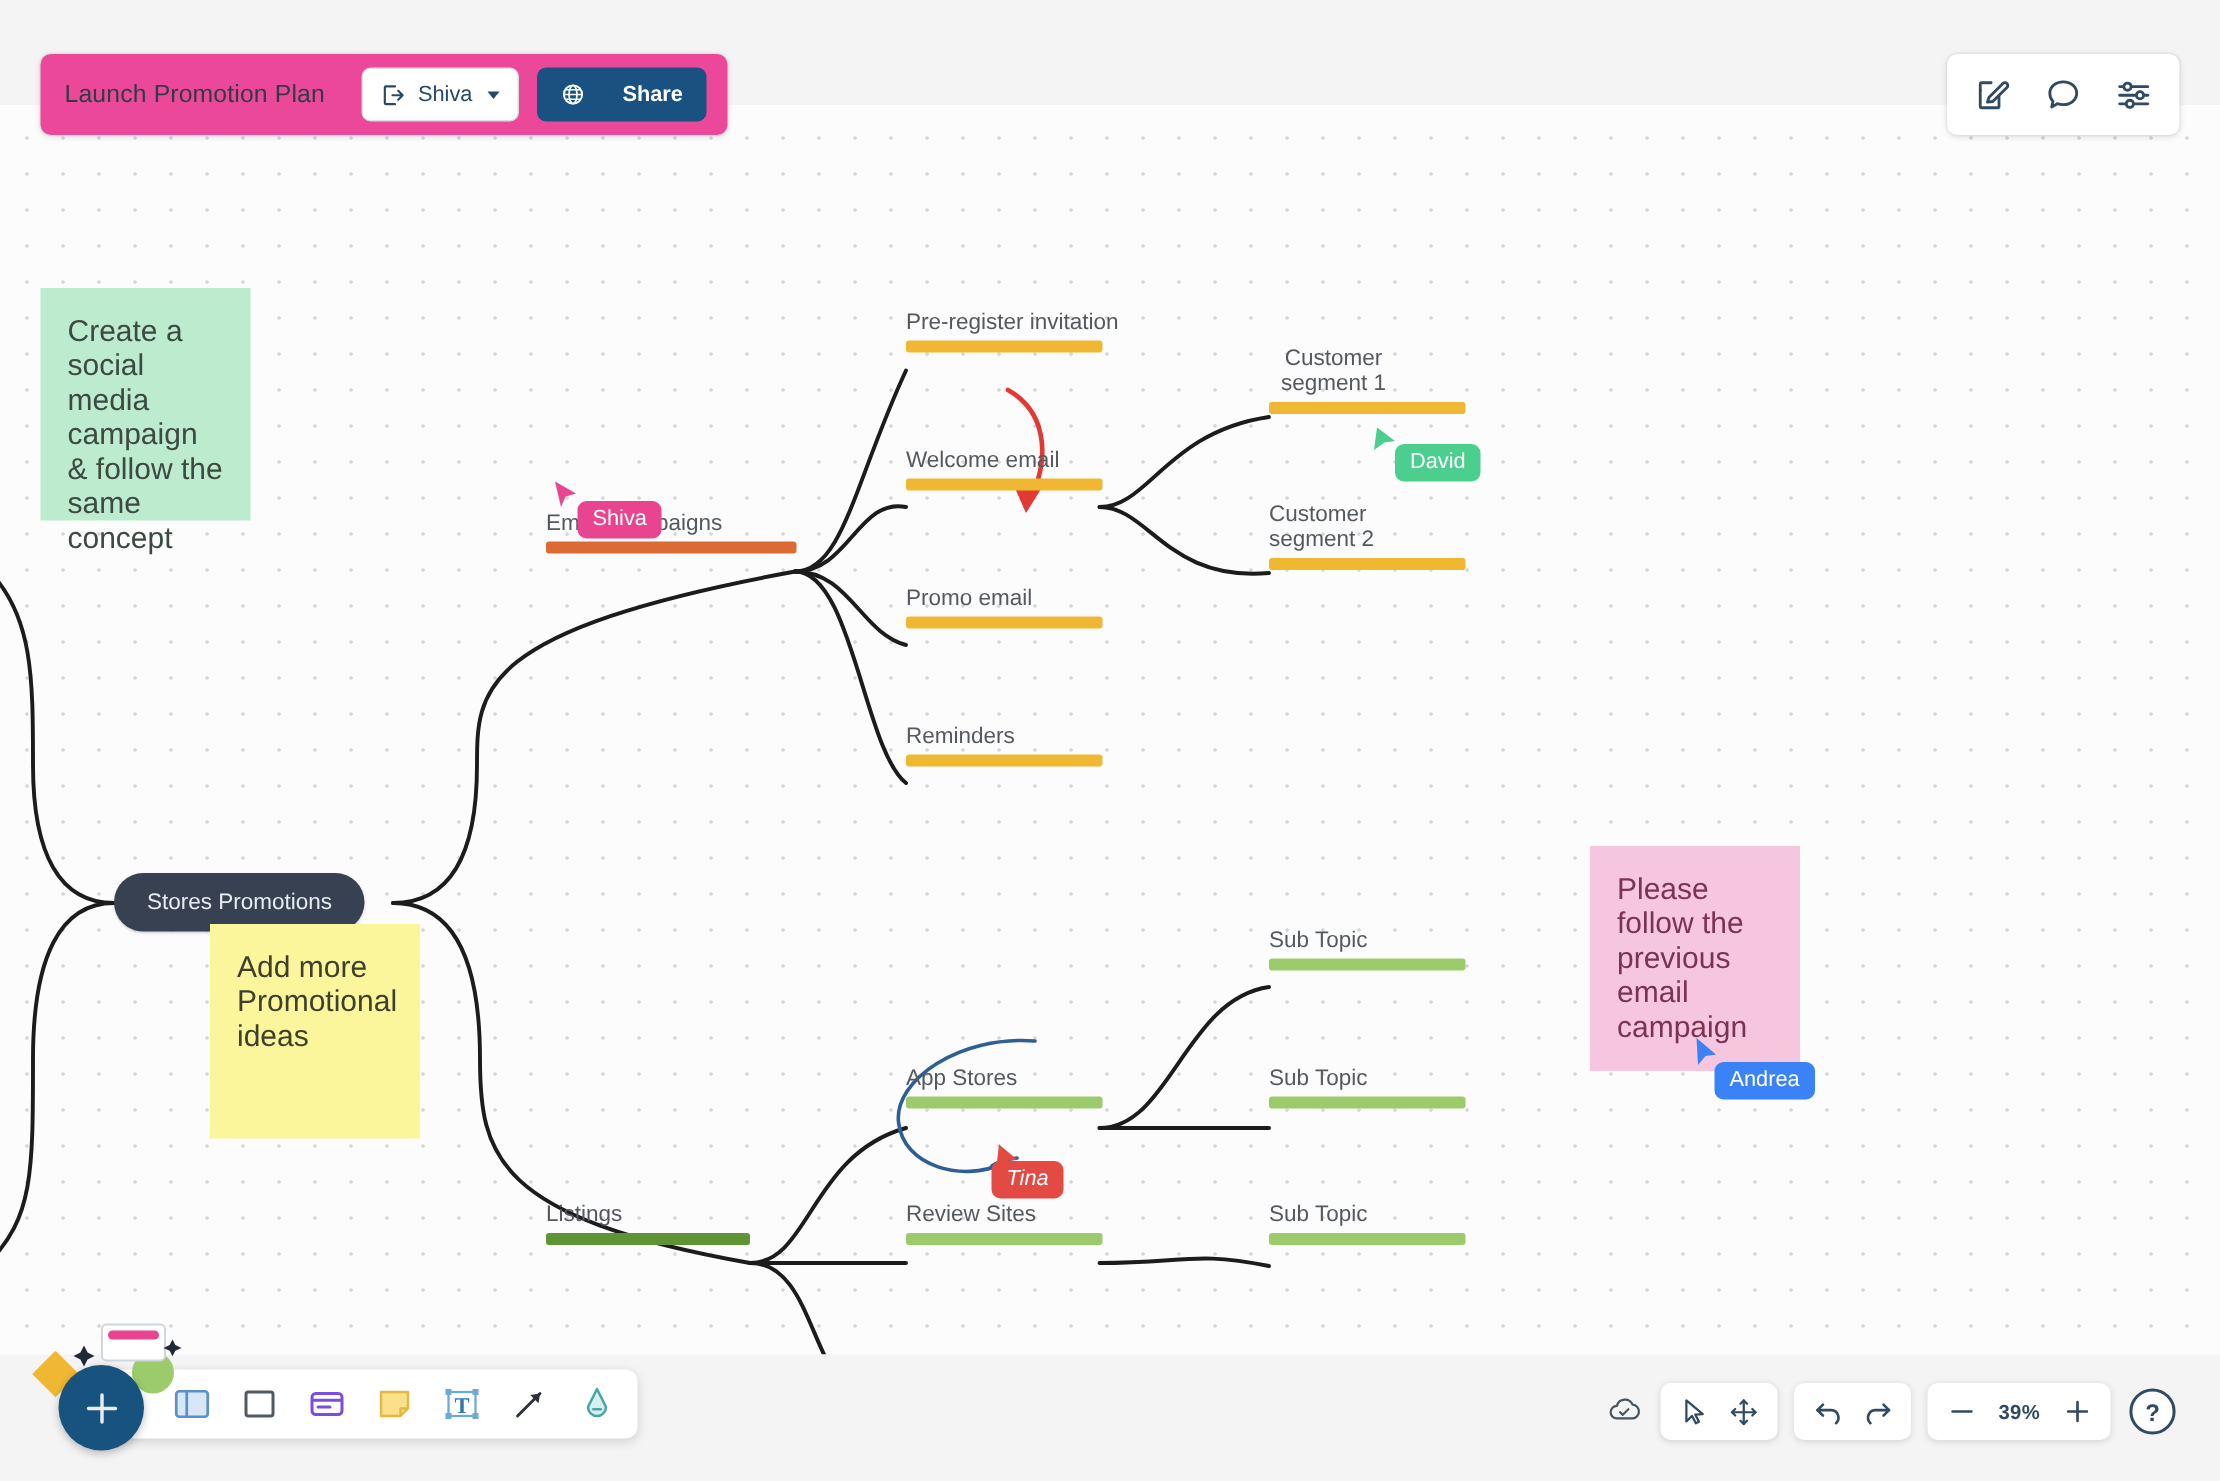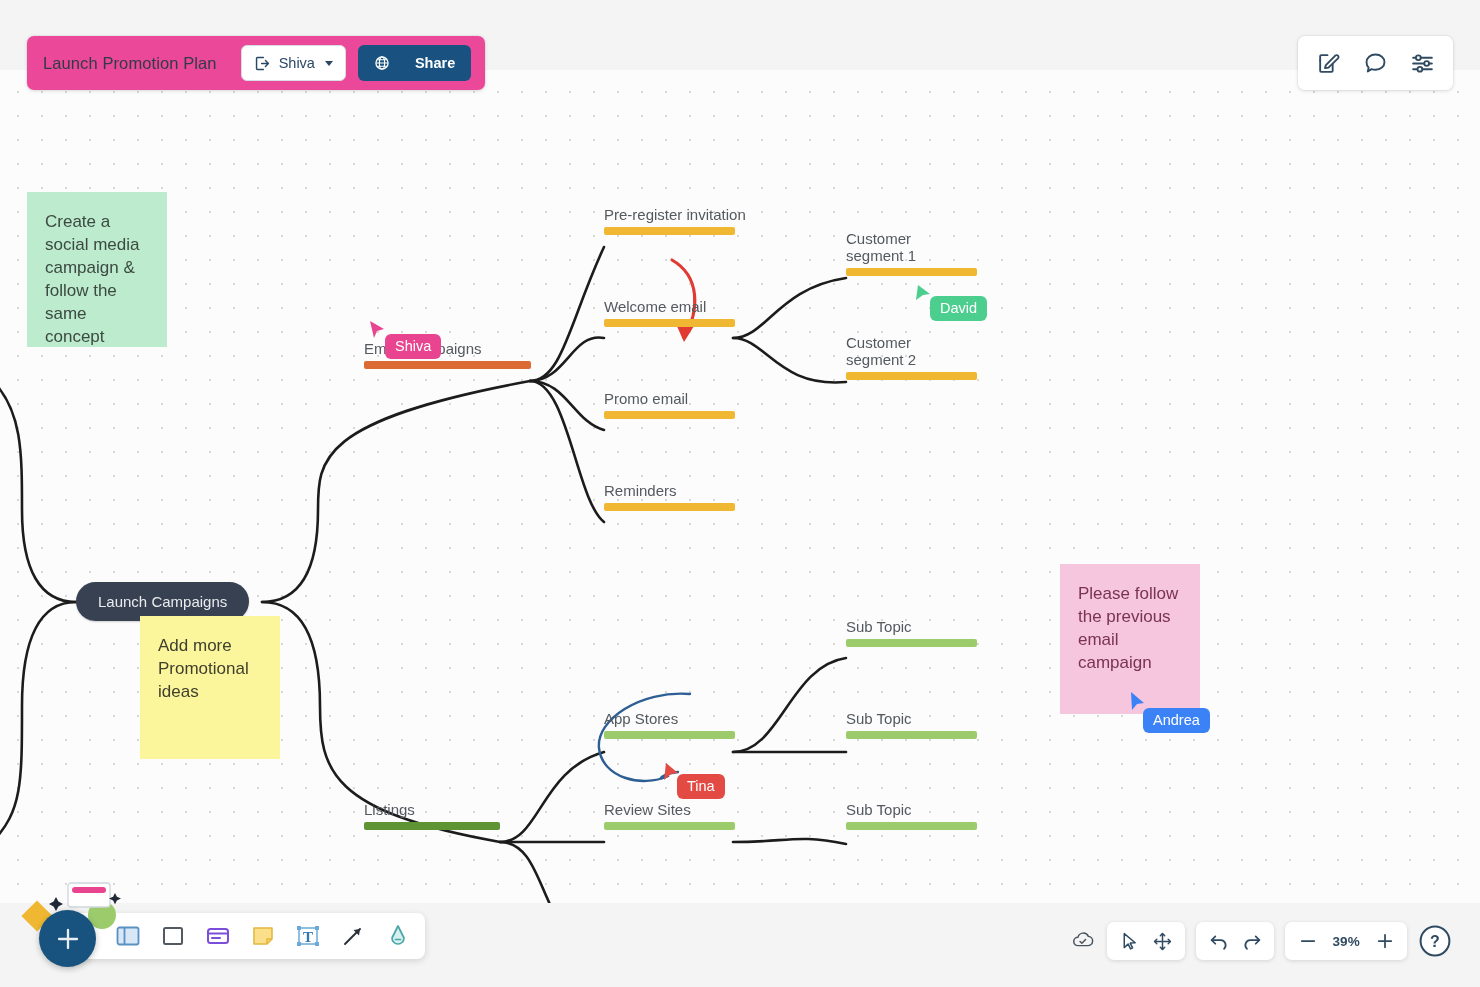--- a/index.html
+++ b/index.html
@@ -96,21 +96,21 @@
     font-size: 15px;
     padding: 11px 22px;
     white-space: nowrap;
     box-shadow: 0 1px 2px rgba(0,0,0,.18);
   }
 
   
   .sticky {
     position: absolute;
     padding: 18px 18px 14px 18px;
-    font-size: 17px; line-height: 23px;
+    font-size: 20px; line-height: 23px;
     box-sizing: border-box;
   }
   .sticky.green { background: #bcebcd; color: #3d4a42; }
   .sticky.yellow { background: #fbf59b; color: #3f3f2e; }
   .sticky.pink  { background: #f5c6dd; color: #7a3352; }
 
   
   .cursor { position: absolute; z-index: 30; }
   .cursor .pill {
     position: absolute;
@@ -204,21 +204,21 @@
       </g>
 
       <g>
         <path d="M690,624 C640,620 596,650 599,678 C602,708 642,718 668,706" fill="none" stroke="#2d5e94" stroke-width="2.4" stroke-linecap="round"></path>
         <path d="M668,706 C655,712 661,704 678,702" fill="none" stroke="#2d5e94" stroke-width="2.4" stroke-linecap="round"></path>
         <path d="M690,624 L690,624" fill="none" stroke="#2d5e94" stroke-width="2.4"></path>
       </g>
     </svg>
 
     <div class="root-node" style="left:76px; top:512px;">
-      <span>Launch Campaigns</span>
+      <span>Stores Promotions</span>
     </div>
 
     <div class="node" style="left:364px; top:270px; width:167px;">
       <div class="label">Email Campaigns</div>
       <div class="bar" style="background:#db6a35; width:167px;"></div>
     </div>
 
     <div class="node" style="left:604px; top:136px; width:131px;">
       <div class="label">Pre-register invitation</div>
       <div class="bar" style="background:#f0b832; width:131px;"></div>
@@ -233,21 +233,21 @@
       <div class="label">Promo email</div>
       <div class="bar" style="background:#f0b832; width:131px;"></div>
     </div>
 
     <div class="node" style="left:604px; top:412px; width:131px;">
       <div class="label">Reminders</div>
       <div class="bar" style="background:#f0b832; width:131px;"></div>
     </div>
 
     <div class="node" style="left:846px; top:160px; width:131px;">
-      <div class="label" style="white-space:normal; width:86px;">Customer segment 1</div>
+      <div class="label" style="white-space:normal; width:86px;text-align:center;">Customer segment 1</div>
       <div class="bar" style="background:#f0b832; width:131px;"></div>
     </div>
 
     <div class="node" style="left:846px; top:264px; width:131px;">
       <div class="label" style="white-space:normal; width:86px;">Customer segment 2</div>
       <div class="bar" style="background:#f0b832; width:131px;"></div>
     </div>
 
     <div class="node" style="left:364px; top:731px; width:136px;">
       <div class="label">Listings</div>
@@ -302,21 +302,21 @@
       <svg class="arrow" width="18" height="20">
         <path d="M2,18 L4,3 L16,12 L9,13 Z" fill="#4ccf8e"></path>
       </svg>
       <div class="pill" style="left:16px; top:14px; background:#4ccf8e;">David</div>
     </div>
 
     <div class="cursor" style="left:661px; top:690px;">
       <svg class="arrow" width="18" height="22">
         <path d="M3,20 L5,3 L17,13 L10,14 Z" fill="#e24a43"></path>
       </svg>
-      <div class="pill" style="left:16px; top:14px; background:#e24a43;">Tina</div>
+      <div class="pill" style="left:0; top:14px; background:#e24a43;font-style:italic;">Tina</div>
     </div>
 
     <div class="cursor" style="left:1128px; top:620px;">
       <svg class="arrow" width="18" height="22">
         <path d="M3,2 L4,20 L9,14 L16,13 Z" fill="#3b82f6"></path>
       </svg>
       <div class="pill" style="left:15px; top:18px; background:#3b82f6;">Andrea</div>
     </div>
   </div>
 

